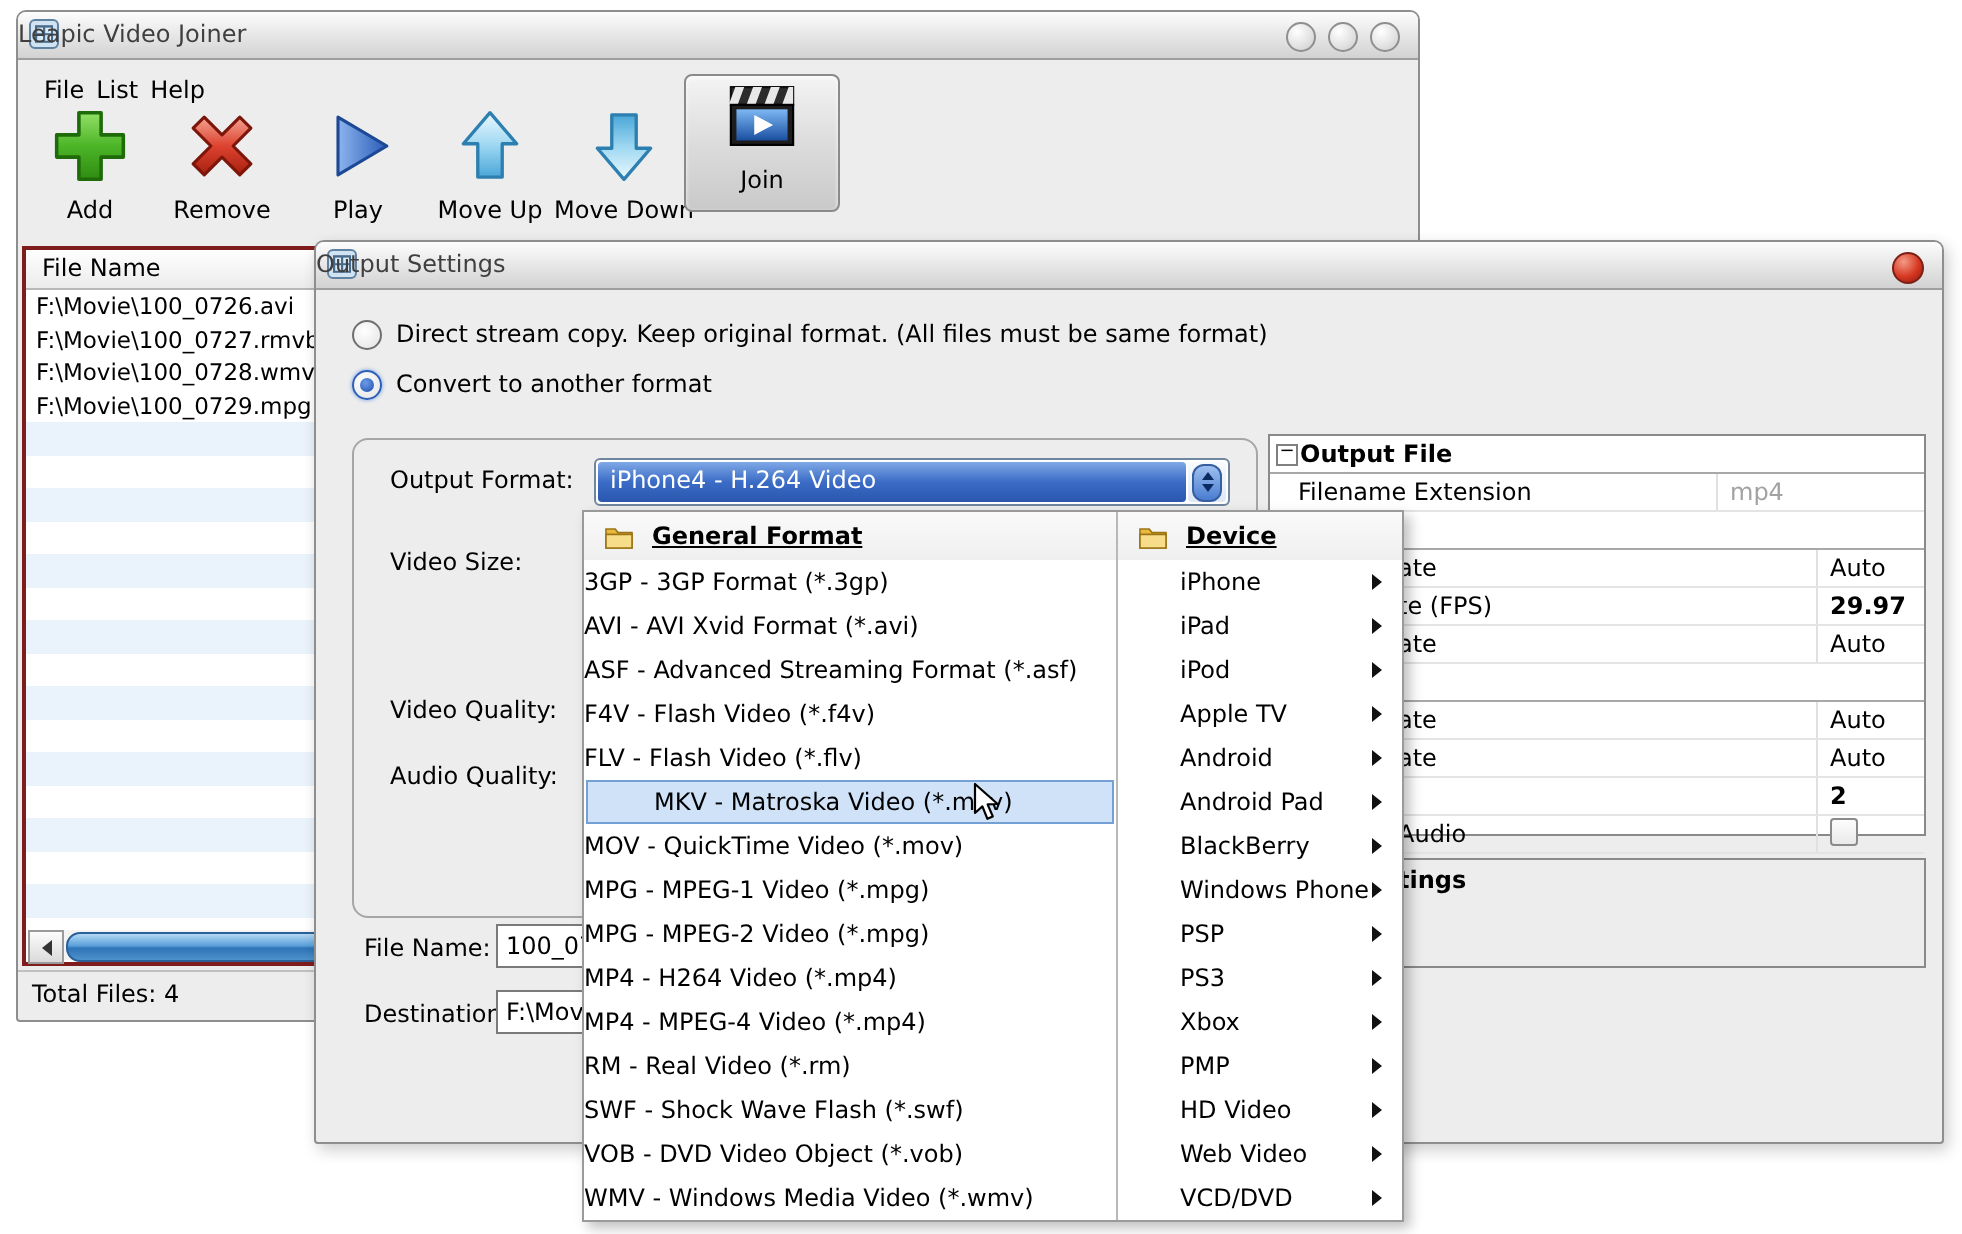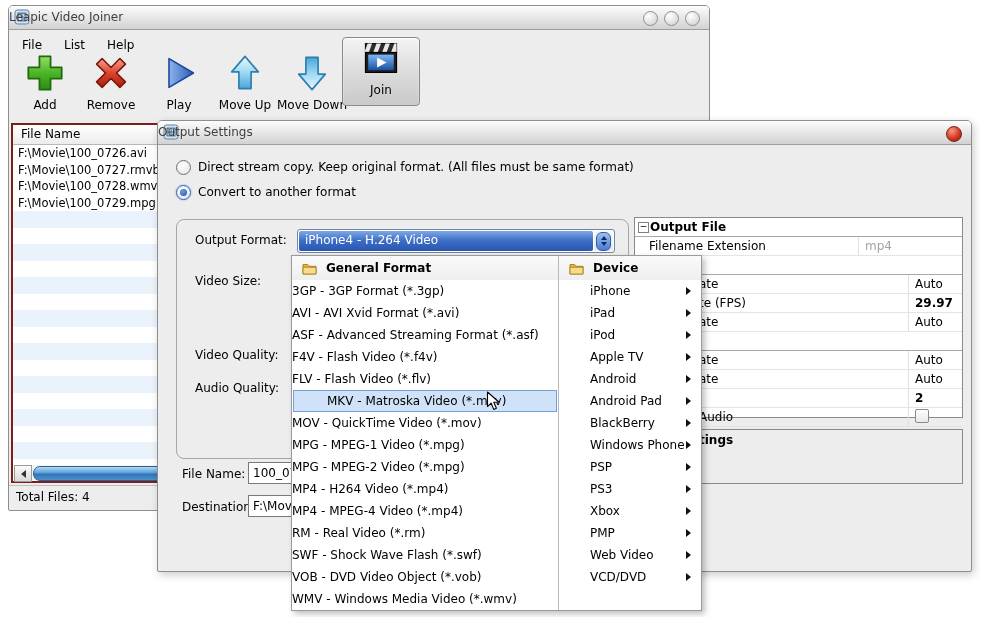--- a/index.html
+++ b/index.html
@@ -10,21 +10,21 @@
   .titlebar{position:absolute;left:0;top:0;right:0;height:23px;border-radius:4px 4px 0 0;
     background:linear-gradient(#fdfdfd,#e9e9e9 45%,#d2d2d2);border-bottom:1px solid #9e9e9e;}
   .titlebar .ttl{position:absolute;left:0;right:0;top:4px;color:#3f3f3f;}
   .app-ico{position:absolute;left:5px;top:3px;width:16px;height:16px;}
   .circles{position:absolute;right:9px;top:5px;display:flex;gap:6px;}
   .circle{width:13px;height:13px;border-radius:50%;border:1px solid #8f8f8f;
     background:radial-gradient(circle at 35% 30%,#ffffff,#dcdcdc 70%,#c6c6c6);}
   .redball{position:absolute;right:9px;top:5px;width:14px;height:14px;border-radius:50%;
     border:1px solid #7c2016;background:radial-gradient(circle at 35% 28%,#f49a86,#d63822 55%,#8e170a);}
   
-  .menubar{position:absolute;left:10px;top:30px;display:flex;gap:16px;}
+  .menubar{position:absolute;left:10px;top:30px;display:flex;gap:0;}
   .menubar span{padding:2px 3px;cursor:default;}
   .tb-item{position:absolute;top:47px;width:76px;text-align:center;}
   .tb-item .lbl{margin-top:2px;}
   .tb-item.pressed{top:31px;height:67px;border:1px solid #8a8a8a;border-radius:4px;
     background:linear-gradient(#f4f4f4,#dcdcdc 50%,#c9c9c9);box-shadow:inset 0 1px 2px rgba(255,255,255,.8);}
   
   .fpanel{position:absolute;left:2px;top:117px;width:152px;height:356px;background:#fff;border:2px solid #7f1d1d;}
   .fhead{height:19px;line-height:19px;padding-left:8px;background:linear-gradient(#ffffff,#ececec);
     border-bottom:1px solid #b8b8b8;}
   .frow{height:16.5px;line-height:16.5px;padding-left:5px;white-space:nowrap;overflow:hidden;font-size:11.5px;}
@@ -75,21 +75,21 @@
   .bottombox{position:absolute;left:476px;top:308px;width:327px;height:53px;border:1px solid #8a8a8a;background:#ededed;}
   .bottombox b{position:absolute;left:64px;top:3px;}
   
   .popup{position:absolute;left:291px;top:255px;width:409px;height:354px;background:#fff;
     border:1px solid #9a9a9a;box-shadow:3px 3px 6px rgba(0,0,0,.25);z-index:30;}
   .pcol-div{position:absolute;left:266px;top:0;bottom:0;width:1px;background:#b8b8b8;}
   .pcol{position:absolute;top:0;bottom:0;}
   .pcol.left{left:0;width:266px;}
   .pcol.right{left:267px;right:0;}
   .phead{height:24px;display:flex;align-items:center;gap:9px;padding-left:10px;font-weight:bold;
-    background:linear-gradient(#fafafa,#efefef);}
+    background:linear-gradient(#fafafa,#efefef);text-decoration:underline;}
   .pitem{height:22px;line-height:22px;position:relative;white-space:nowrap;cursor:default;}
   .pcol.right .pitem{padding-left:31px;}
   .pitem.hl{background:#cfe2f8;border:1px solid #74a0d6;height:20px;line-height:20px;margin:0 1px;padding-left:33px;}
   .subarrow{position:absolute;right:10px;top:7px;width:0;height:0;border-left:5px solid #111;
     border-top:4px solid transparent;border-bottom:4px solid transparent;}
   .cursor{position:absolute;left:486px;top:391px;z-index:50;}
 </style>
 </head>
 <body>
 
@@ -350,20 +350,21 @@
       <div class="pitem">iPod<span class="subarrow"></span></div>
       <div class="pitem">Apple TV<span class="subarrow"></span></div>
       <div class="pitem">Android<span class="subarrow"></span></div>
       <div class="pitem">Android Pad<span class="subarrow"></span></div>
       <div class="pitem">BlackBerry<span class="subarrow"></span></div>
       <div class="pitem">Windows Phone<span class="subarrow"></span></div>
       <div class="pitem">PSP<span class="subarrow"></span></div>
       <div class="pitem">PS3<span class="subarrow"></span></div>
       <div class="pitem">Xbox<span class="subarrow"></span></div>
       <div class="pitem">PMP<span class="subarrow"></span></div>
+      <div class="pitem">HD Video<span class="subarrow"></span></div>
       <div class="pitem">Web Video<span class="subarrow"></span></div>
       <div class="pitem">VCD/DVD<span class="subarrow"></span></div>
     </div>
 </div>
 
 <div class="cursor">
   <svg width="15" height="21" viewBox="0 0 15 21">
       <path d="M1.5 1 L1.5 15.5 L5.2 12.2 L7.7 18.4 L10.4 17.2 L7.8 11.2 L12.8 11 Z" fill="#fff" stroke="#000" stroke-width="1.1" stroke-linejoin="round"></path>
     </svg>
 </div>

